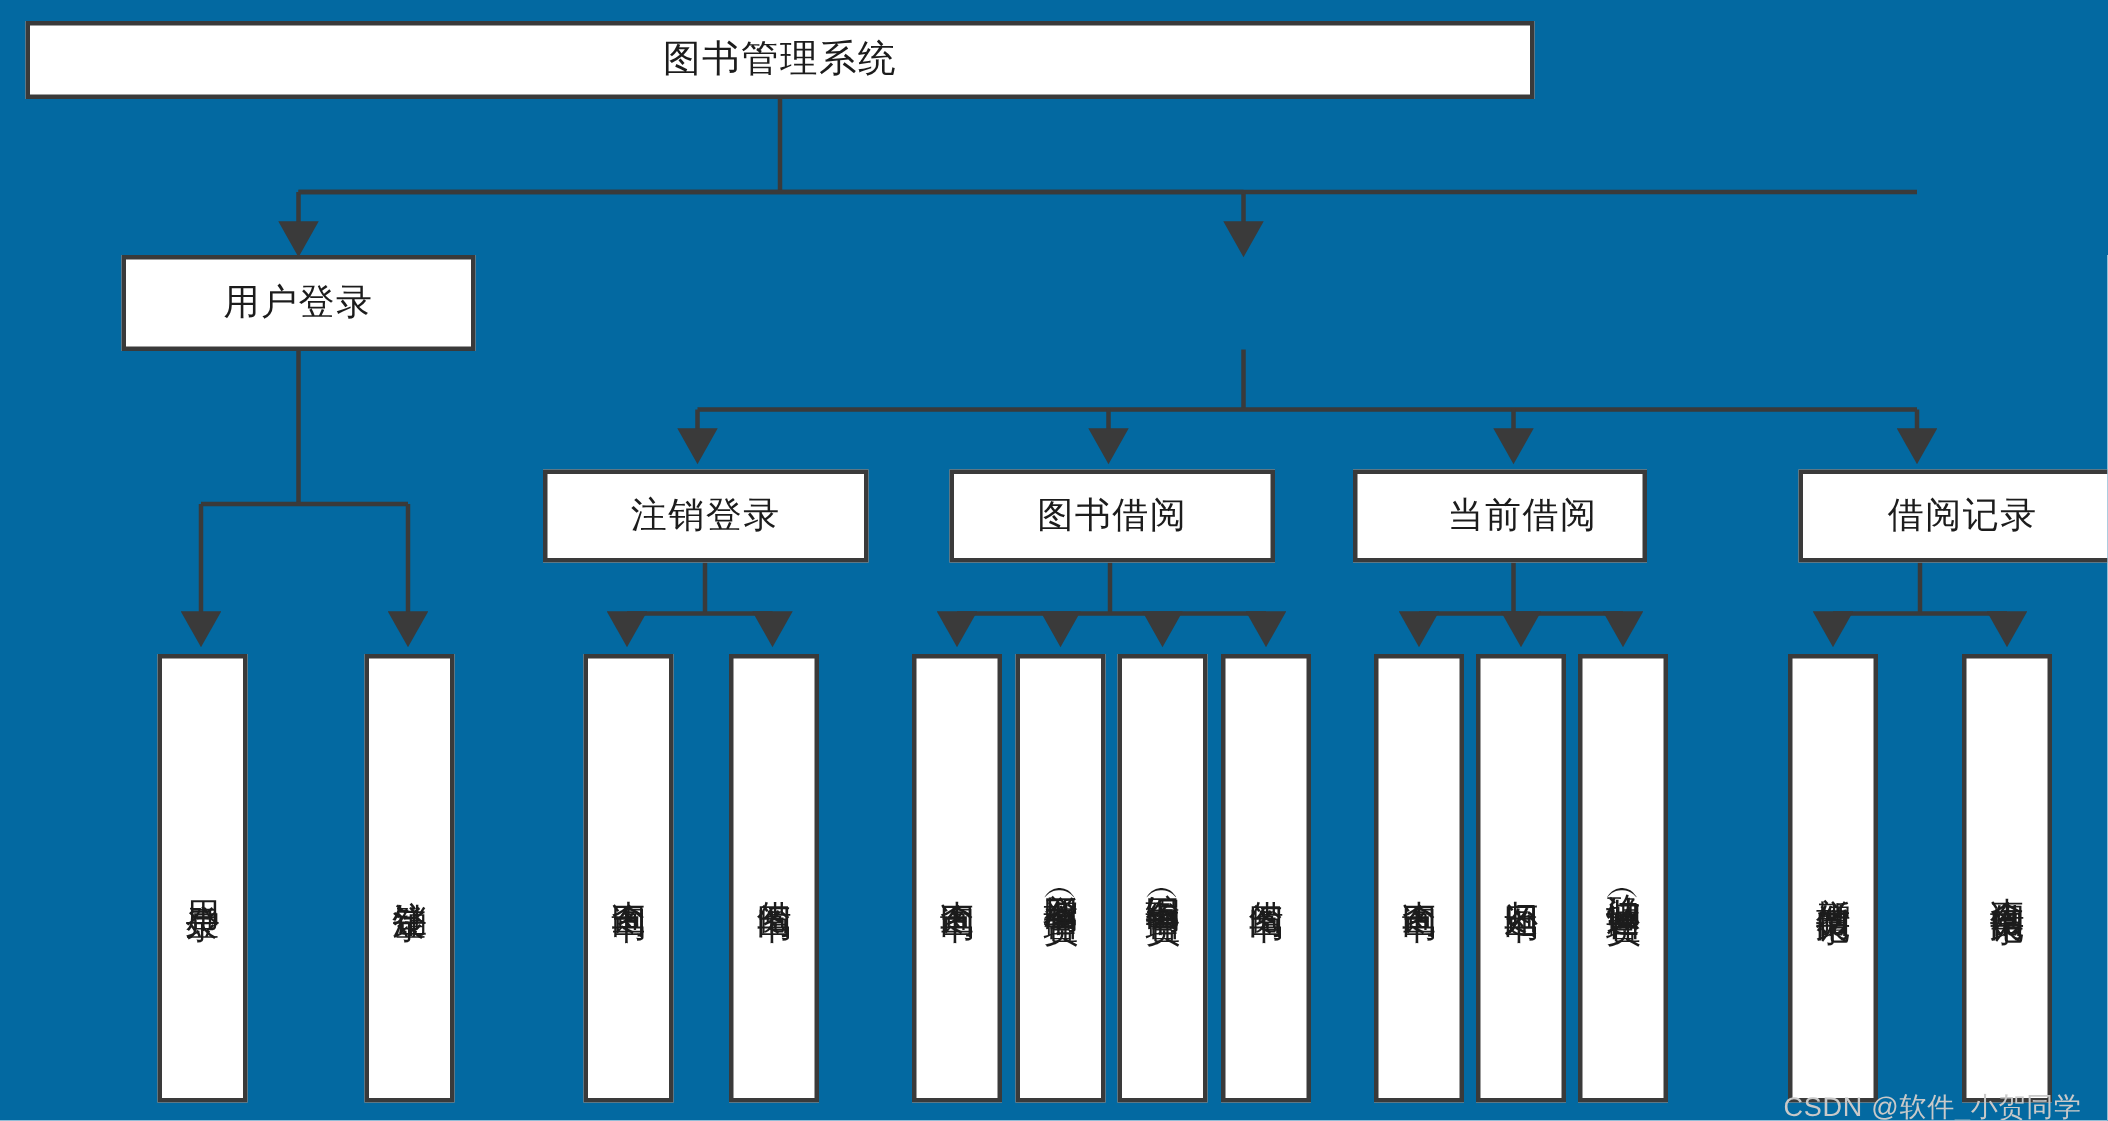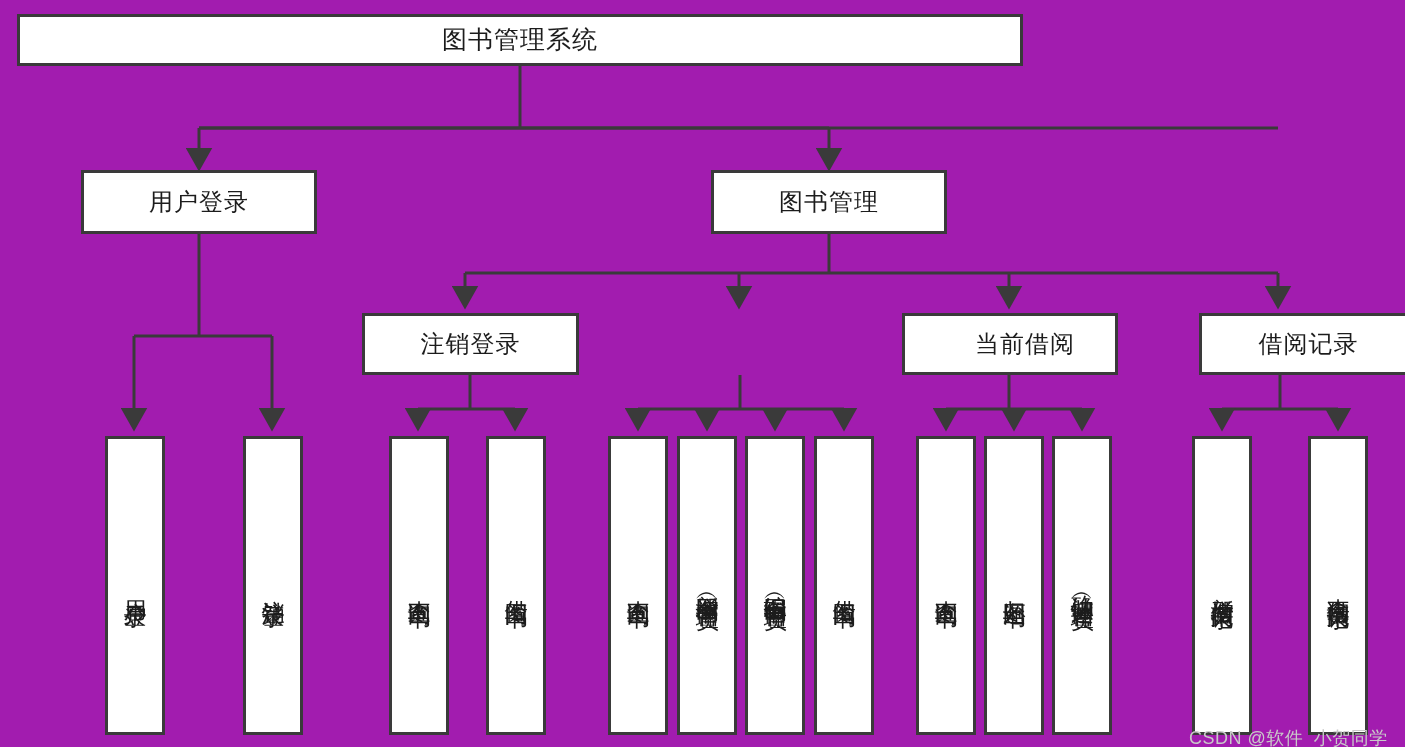--- a/index.html
+++ b/index.html
@@ -7,21 +7,21 @@
     padding: 0;
     background: #ffffff;
   }
   body {
     font-family: "Liberation Sans", "DejaVu Sans", sans-serif;
   }
   #canvas {
     position: relative;
     width: 1405px;
     height: 747px;
-    background: #a21caf;
+    background: #0369a1;
     overflow: hidden;
   }
   #wires {
     position: absolute;
     left: 0;
     top: 0;
     width: 1405px;
     height: 747px;
   }
   .node {
@@ -127,28 +127,28 @@
     </g>
   </svg>
 
   <div class="node root horiz" style="left:17px; top:14px; width:1006px; height:52px;">
     <span>图书管理系统</span>
   </div>
 
   <div class="node horiz" style="left:81px; top:170px; width:236px; height:64px;">
     <span>用户登录</span>
   </div>
-  <div class="node horiz" style="left:711px; top:170px; width:236px; height:64px;">
-    <span>图书管理</span>
-  </div>
 
   <div class="node horiz" style="left:362px; top:313px; width:217px; height:62px;">
     <span>注销登录</span>
   </div>
-  <div class="node horiz" style="left:902px; top:313px; width:216px; height:62px;padding-left:30px;">
+  <div class="node horiz" style="left:633px; top:313px; width:217px; height:62px;">
+    <span>图书借阅</span>
+  </div>
+  <div class="node horiz" style="left:902px; top:313px; width:196px; height:62px;padding-left:30px;">
     <span>当前借阅</span>
   </div>
   <div class="node horiz" style="left:1171px; top:313px; width:219px; height:62px;margin-left:28px;">
     <span>借阅记录</span>
   </div>
 
   <div class="node leaf" style="left:105px; top:436px; width:60px; height:299px;">
     <span class="vtext">用户登录</span>
   </div>
   <div class="node leaf" style="left:243px; top:436px; width:60px; height:299px;">

